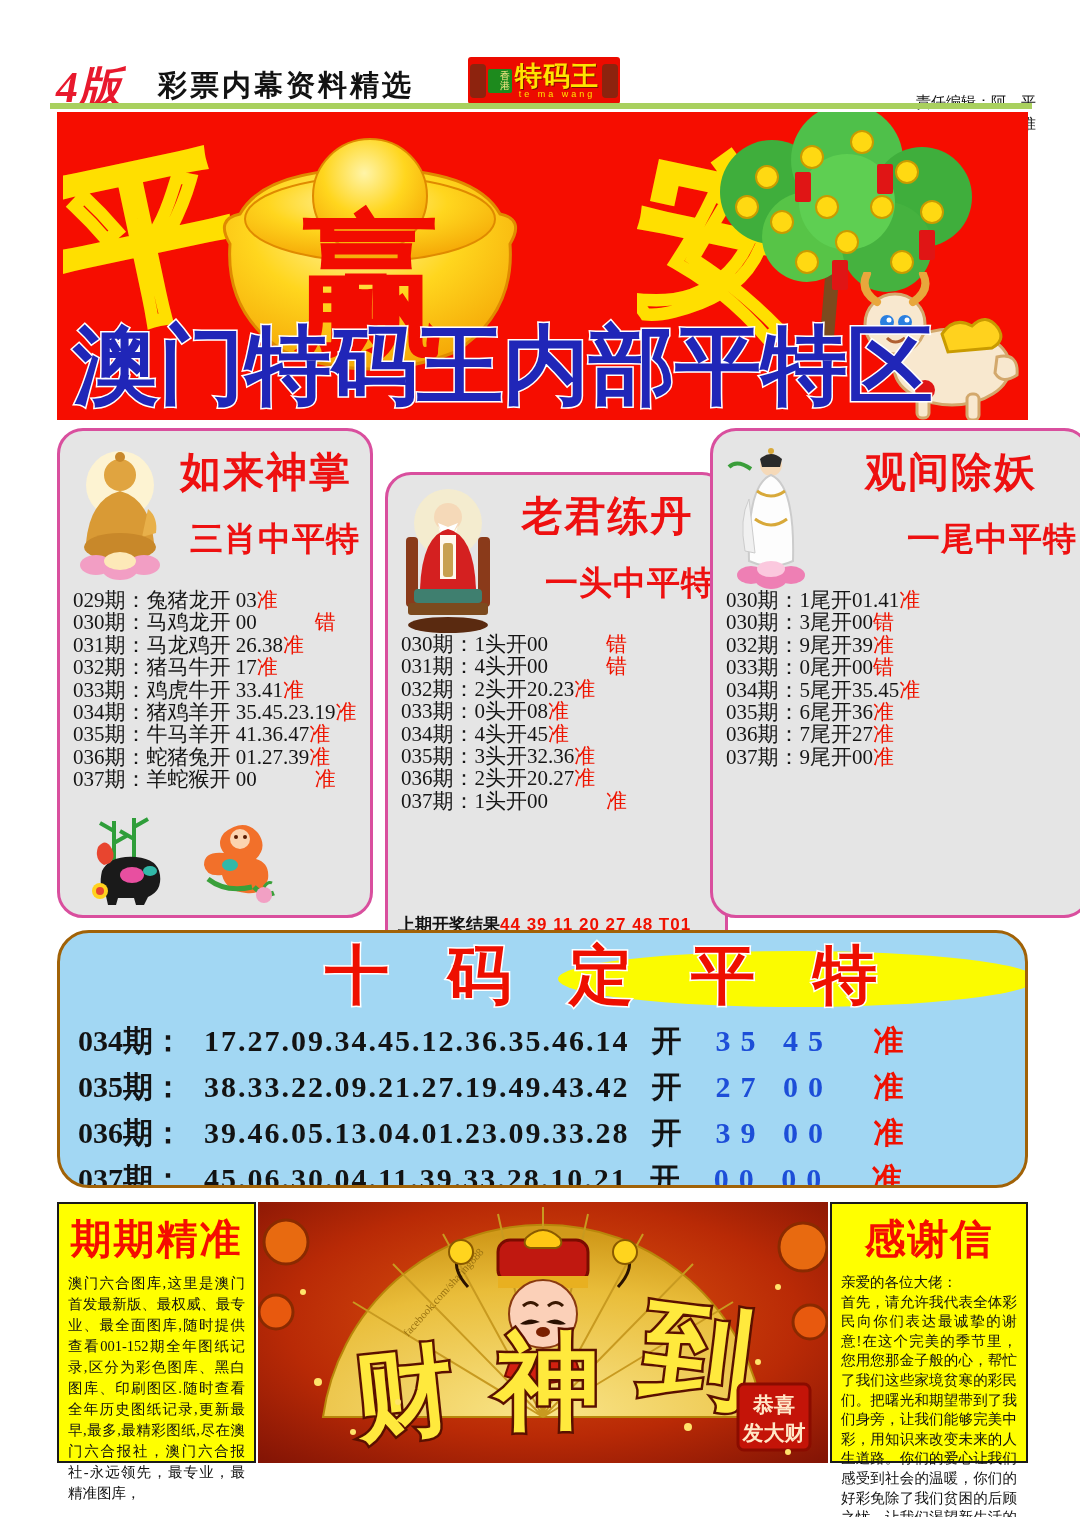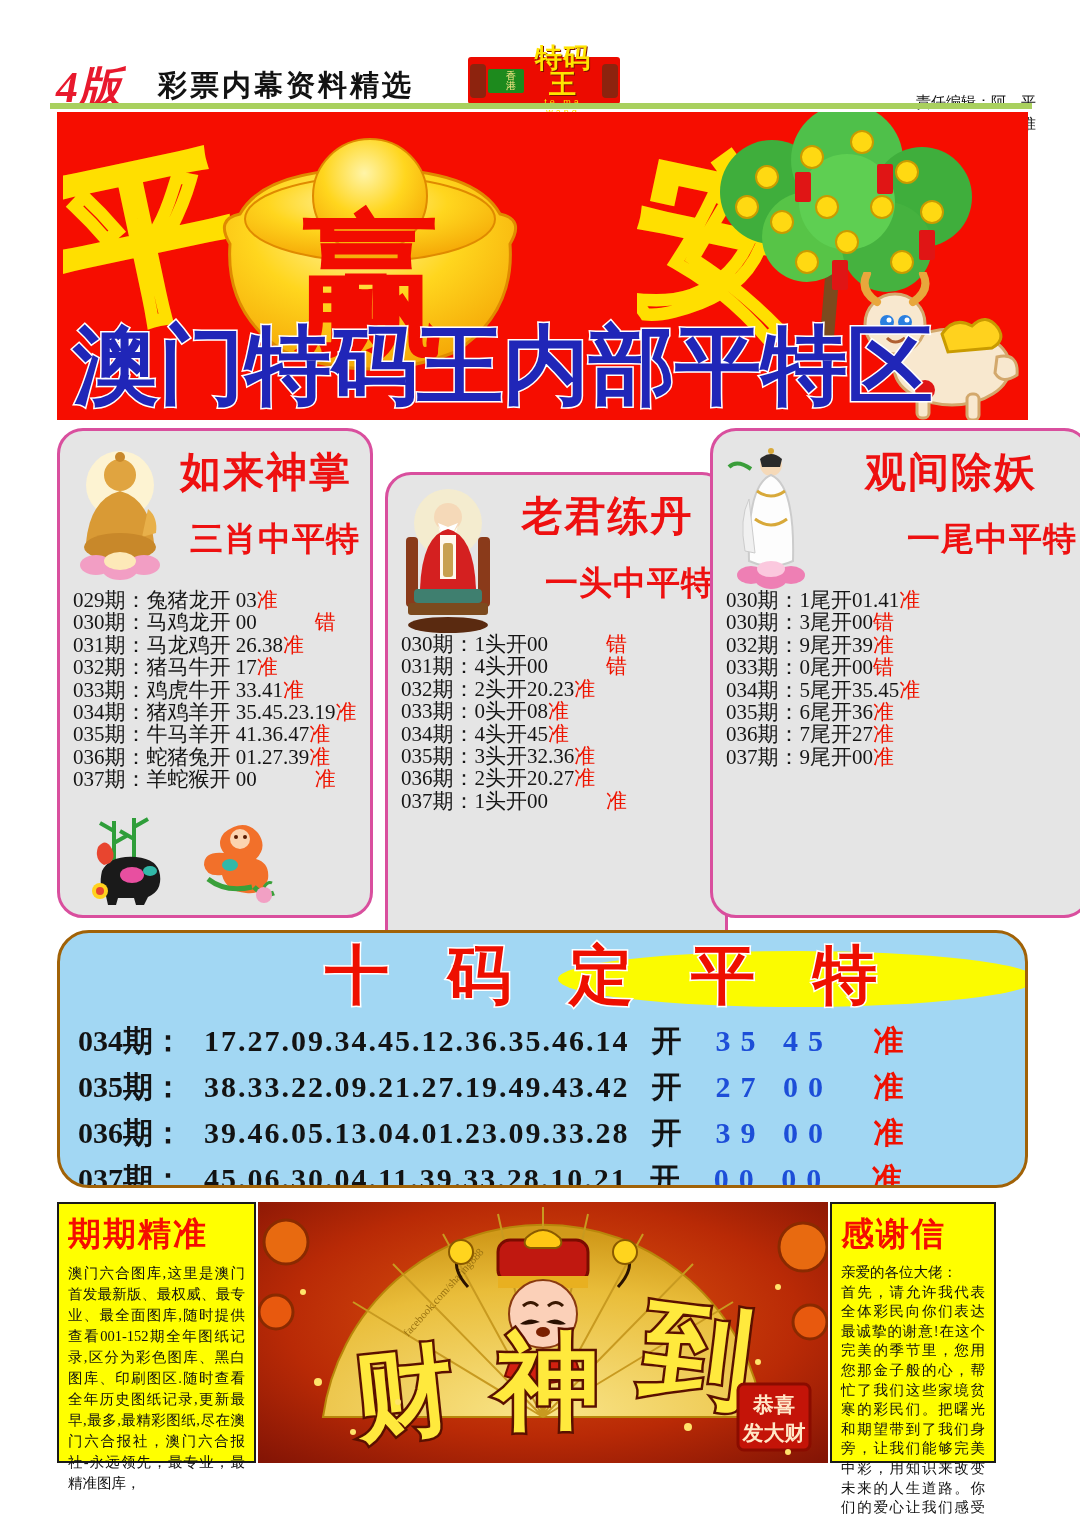--- a/index.html
+++ b/index.html
@@ -7,21 +7,21 @@
   body {
     width:1080px; height:1517px; position:relative;
     font-family:"Liberation Serif","DejaVu Serif",serif;
     overflow:hidden;
   }
   
   .edition { position:absolute; left:56px; top:58px; font-size:44px; font-weight:bold; font-style:italic; color:#e8192d; font-family:"Liberation Serif",serif; }
   .headline { position:absolute; left:158px; top:66px; font-size:29px; font-weight:bold; color:#121212; letter-spacing:3px; font-family:"Liberation Sans",sans-serif; }
   .logo { position:absolute; left:468px; top:57px; width:152px; height:47px; background:#ec0b00; border-radius:3px; display:flex; align-items:center; }
   .logo-horse { width:16px; height:34px; background:#7c2810; border-radius:4px; margin:0 2px; opacity:.85; }
-  .logo-region { width:16px; font-size:10px; line-height:10px; color:#ffe98a; background:#1d8a1d; border-radius:2px; padding:2px 18px; text-align:center; margin-right:2px; }
+  .logo-region { width:16px; font-size:10px; line-height:10px; color:#ffe98a; background:#1d8a1d; border-radius:2px; padding:2px 12px; text-align:center; margin-right:2px; }
   .logo-mid { flex:1; text-align:center; }
   .logo-title { font-size:27px; line-height:26px; font-weight:bold; color:#ffe400; font-family:"Liberation Sans",sans-serif; text-shadow:1px 1px 0 #7c1000; letter-spacing:1px; }
   .logo-pinyin { font-size:9px; color:#ffe400; letter-spacing:3px; font-family:"Liberation Sans",sans-serif; }
   .credits { position:absolute; right:44px; top:62px; font-size:15px; line-height:22px; color:#101010; text-align:left; font-family:"Liberation Sans",sans-serif;margin-top:29px; }
   .greenline { position:absolute; left:50px; top:103px; width:982px; height:6px; background:#a9d05e; }
 
   
   .banner { position:absolute; left:57px; top:112px; width:971px; height:308px; background:#f60d00; overflow:hidden; }
   .banner-char { position:absolute; top:18px; }
   .banner-title-wrap { position:absolute; left:6px; top:188px; width:880px; height:118px; }
@@ -51,22 +51,22 @@
   .tc-row { display:flex; align-items:baseline; height:46px; font-size:30px; font-weight:bold; color:#131313; }
   .tc-label { width:126px; }
   .tc-num { letter-spacing:2px; }
   .tc-open { margin-left:22px; }
   .tc-result { margin-left:34px; color:#1d4ed8; letter-spacing:10px; width:130px; }
   .tc-verdict { margin-left:28px; color:#f01000; }
 
   
   .ybox { position:absolute; top:1202px; height:261px; background:#ffff00; border:2px solid #1a1a1a; padding:8px 9px 0 9px; }
   .ybox-left  { left:57px;  width:199px; }
-  .ybox-right { left:830px; width:166px; }
-  .ybox h3 { font-size:33px; font-weight:bold; color:#f50d00; font-family:"Liberation Sans",sans-serif; letter-spacing:2px; margin-bottom:6px; }
+  .ybox-right { left:830px; width:198px; }
+  .ybox h3 { text-align:center; font-size:41px; font-weight:bold; color:#f50d00; font-family:"Liberation Sans",sans-serif; letter-spacing:2px; margin-bottom:6px; }
   .ybox p { font-size:14.5px; line-height:21px; color:#111; text-align:justify; }
   .ybox-right p { white-space:pre-line; line-height:19.6px; }
   .centerart { position:absolute; left:258px; top:1202px; width:570px; height:261px; }
 </style>
 </head>
 <body>
 
 <div class="edition">4版</div>
 <div class="headline">彩票内幕资料精选</div>
 
@@ -221,20 +221,23 @@
     <path d="M52 46 q-26 6 -28 60 l56 0 q-2 -54 -28 -60 Z" fill="#d42020"></path>
     <path d="M44 52 h16 v44 h-16 Z" fill="#fff8ee"></path>
     <rect x="47" y="60" width="10" height="34" rx="3" fill="#c8a050"></rect>
     <rect x="18" y="106" width="68" height="14" rx="4" fill="#3f7f6f"></rect>
     <rect x="12" y="120" width="80" height="12" rx="3" fill="#7c4a1e"></rect>
     <ellipse cx="52" cy="142" rx="40" ry="8" fill="#5a2a10"></ellipse>
   </svg>
   <h2 class="card-title">老君练丹</h2>
   <div class="card-sub">一头中平特</div>
   <div class="card-rows"><div class="prow spaced"><span class="row-text">030期：1头开00</span><span class="verdict">错</span></div><div class="prow spaced"><span class="row-text">031期：4头开00</span><span class="verdict">错</span></div><div class="prow"><span class="row-text">032期：2头开20.23</span><span class="verdict">准</span></div><div class="prow"><span class="row-text">033期：0头开08</span><span class="verdict">准</span></div><div class="prow"><span class="row-text">034期：4头开45</span><span class="verdict">准</span></div><div class="prow"><span class="row-text">035期：3头开32.36</span><span class="verdict">准</span></div><div class="prow"><span class="row-text">036期：2头开20.27</span><span class="verdict">准</span></div><div class="prow spaced"><span class="row-text">037期：1头开00</span><span class="verdict">准</span></div></div>
+  <div class="card-footer">
+    <span class="ft-label">上期开奖结果</span><span class="ft-nums">44 39 11 20 27 48 T01</span>
+  </div>
 </article>
 
 <article class="card card3">
   <svg class="deity" width="100" height="160" viewBox="0 0 100 160">
     <path d="M30 30 q-14 -10 -22 -2" stroke="#3a9e3a" stroke-width="4" fill="none"></path>
     <circle cx="50" cy="26" r="11" fill="#f5d9b8"></circle>
       <path d="M39 20 q11 -10 22 0 l-2 8 h-18 Z" fill="#2a2a2a"></path>
     <circle cx="50" cy="12" r="3" fill="#d8a93a"></circle>
     <path d="M50 36 q-24 10 -22 86 q22 10 44 0 q2 -76 -22 -86 Z" fill="#fdfdfd" stroke="#cccccc" stroke-width="2"></path>
     <path d="M36 52 q14 10 28 0 M34 80 q16 12 32 0" stroke="#d8a93a" stroke-width="3" fill="none"></path>

